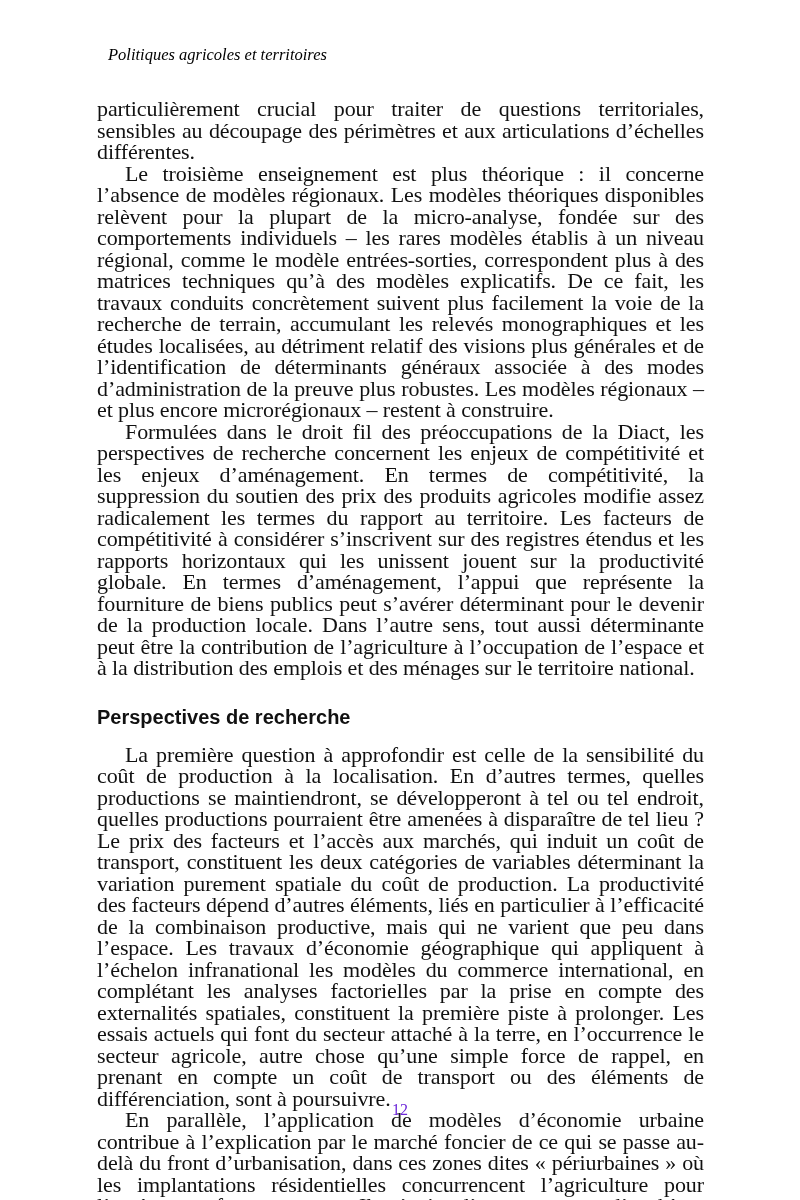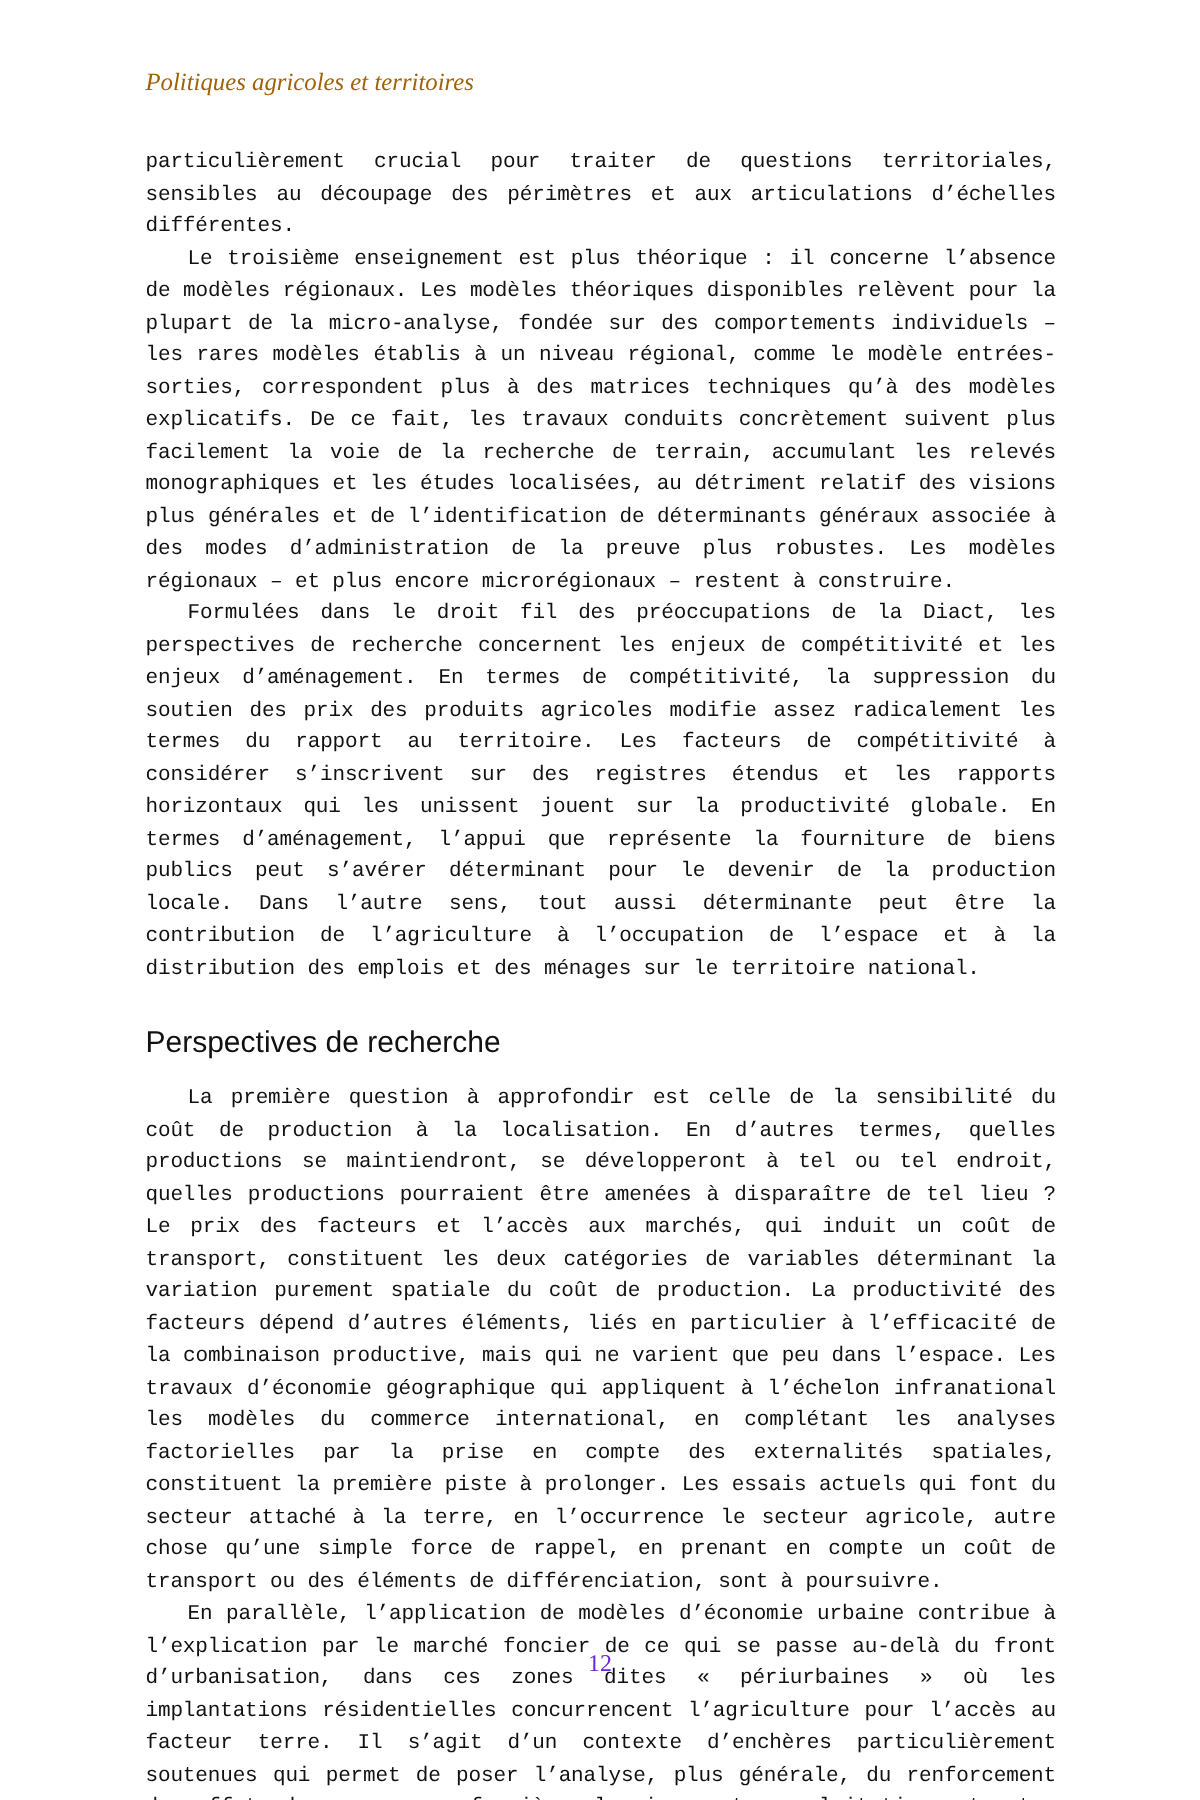--- a/index.html
+++ b/index.html
@@ -19,38 +19,37 @@
   .text-column {
     position: absolute;
     left: 97px;
     top: 45px;
     width: 607px;
   }
   .running-header {
     font-style: italic;
     font-size: 16.5px;
     line-height: 20px;
-    margin: 0 0 33px 0;
-    color: #a16207;
+    margin: 0 0 33px 11px;
+    color: #000000;
   }
   .body-text p {
     margin: 0;
-    font-size: 14px;
+    font-size: 22px;
     line-height: 21.5px;
     text-align: justify;
     color: #111111;
     letter-spacing: -0.1px;
-    font-family: Liberation Mono, monospace;
   }
   .body-text p.indent {
     text-indent: 28px;
   }
   .section-heading {
     font-family: "Liberation Sans", sans-serif;
-    font-weight: 400;
+    font-weight: 700;
     font-size: 20px;
     line-height: 27px;
     margin: 25px 0 13px 0;
     color: #111111;
     text-align: left;
   }
   .page-number {
     position: absolute;
     left: 0;
     top: 1101px;

